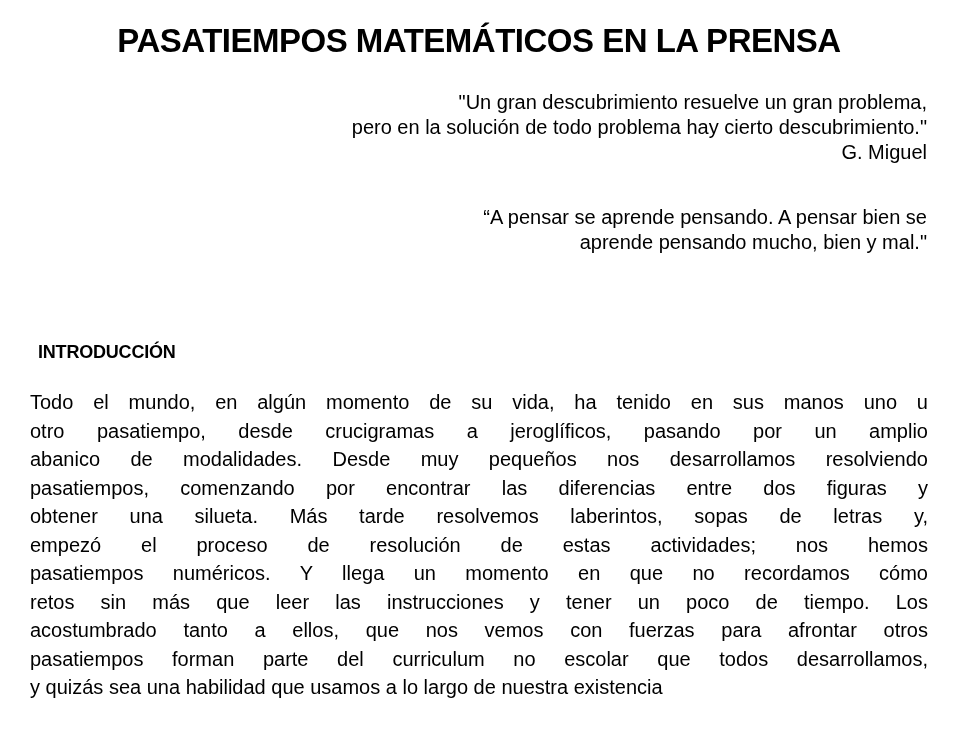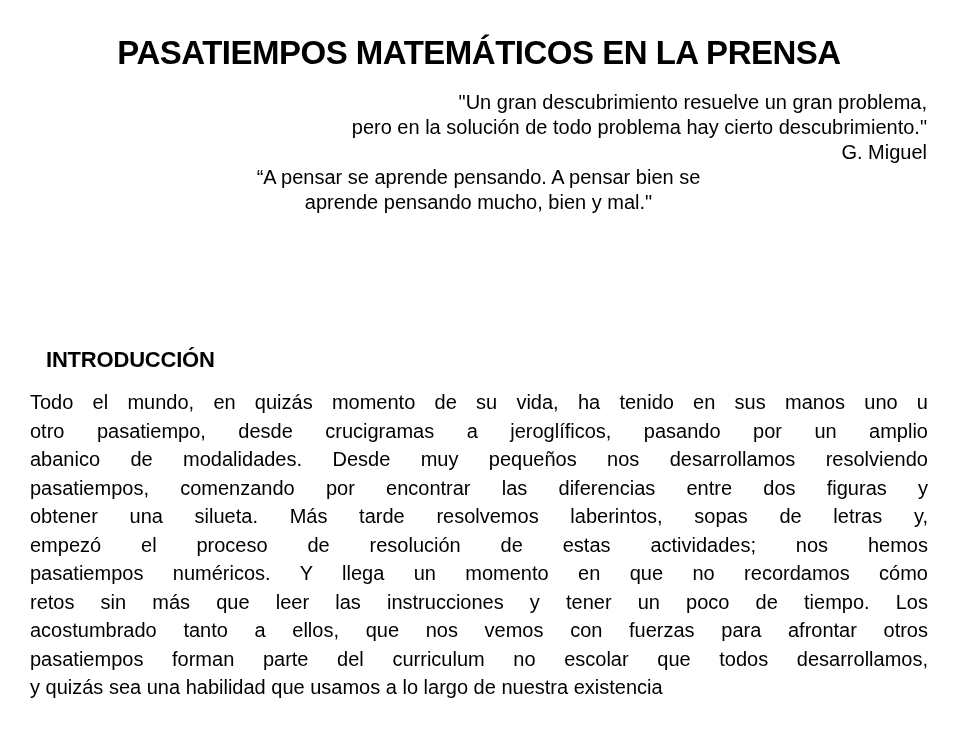--- a/index.html
+++ b/index.html
@@ -14,46 +14,46 @@
     background: #ffffff;
     color: #000000;
     font-family: "Liberation Sans", "DejaVu Sans", sans-serif;
     overflow: hidden;
   }
   .title {
     position: absolute;
     top: 22px;
     left: 0;
     right: 0;
-    margin: 12px;
+    margin: 0;
     text-align: center;
     font-size: 33px;
     font-weight: bold;
     letter-spacing: -0.5px;
     line-height: 38px;
     white-space: nowrap;
   }
   .epigraphs {
     position: absolute;
     top: 90px;
     left: 30px;
     right: 31px;
     text-align: right;
     font-size: 20px;
     line-height: 25px;
   }
   .epigraph + .epigraph {
-    text-align: center;
+    margin-top: 40px;
   }
   .heading {
     position: absolute;
     top: 329px;
     left: 30px;
-    margin: 16px;
-    font-size: 22px;
+    margin: 8px;
+    font-size: 18px;
     font-weight: bold;
     line-height: 30px;
     letter-spacing: -0.2px;
   }
   .body-text {
     position: absolute;
     top: 388px;
     left: 30px;
     right: 30px;
     font-size: 20px;
@@ -86,21 +86,21 @@
     <div class="epigraph">
       <div class="ep-line">“A pensar se aprende pensando. A pensar bien se</div>
       <div class="ep-line">aprende pensando mucho, bien y mal."</div>
     </div>
 
   </div>
 
   <h2 class="heading">INTRODUCCIÓN</h2>
 
   <div class="body-text">
-    <div class="para-line">Todo el mundo, en quizás momento de su vida, ha tenido en sus manos uno u</div>
+    <div class="para-line">Todo el mundo, en algún momento de su vida, ha tenido en sus manos uno u</div>
     <div class="para-line">otro pasatiempo, desde crucigramas a jeroglíficos, pasando por un amplio</div>
     <div class="para-line">abanico de modalidades. Desde muy pequeños nos desarrollamos resolviendo</div>
     <div class="para-line">pasatiempos, comenzando por encontrar las diferencias entre dos figuras y</div>
     <div class="para-line">obtener una silueta. Más tarde resolvemos laberintos, sopas de letras y,</div>
     <div class="para-line">empezó el proceso de resolución de estas actividades; nos hemos</div>
     <div class="para-line">pasatiempos numéricos. Y llega un momento en que no recordamos cómo</div>
     <div class="para-line">retos sin más que leer las instrucciones y tener un poco de tiempo. Los</div>
     <div class="para-line">acostumbrado tanto a ellos, que nos vemos con fuerzas para afrontar otros</div>
     <div class="para-line">pasatiempos forman parte del curriculum no escolar que todos desarrollamos,</div>
     <div class="para-line last">y quizás sea una habilidad que usamos a lo largo de nuestra existencia</div>

